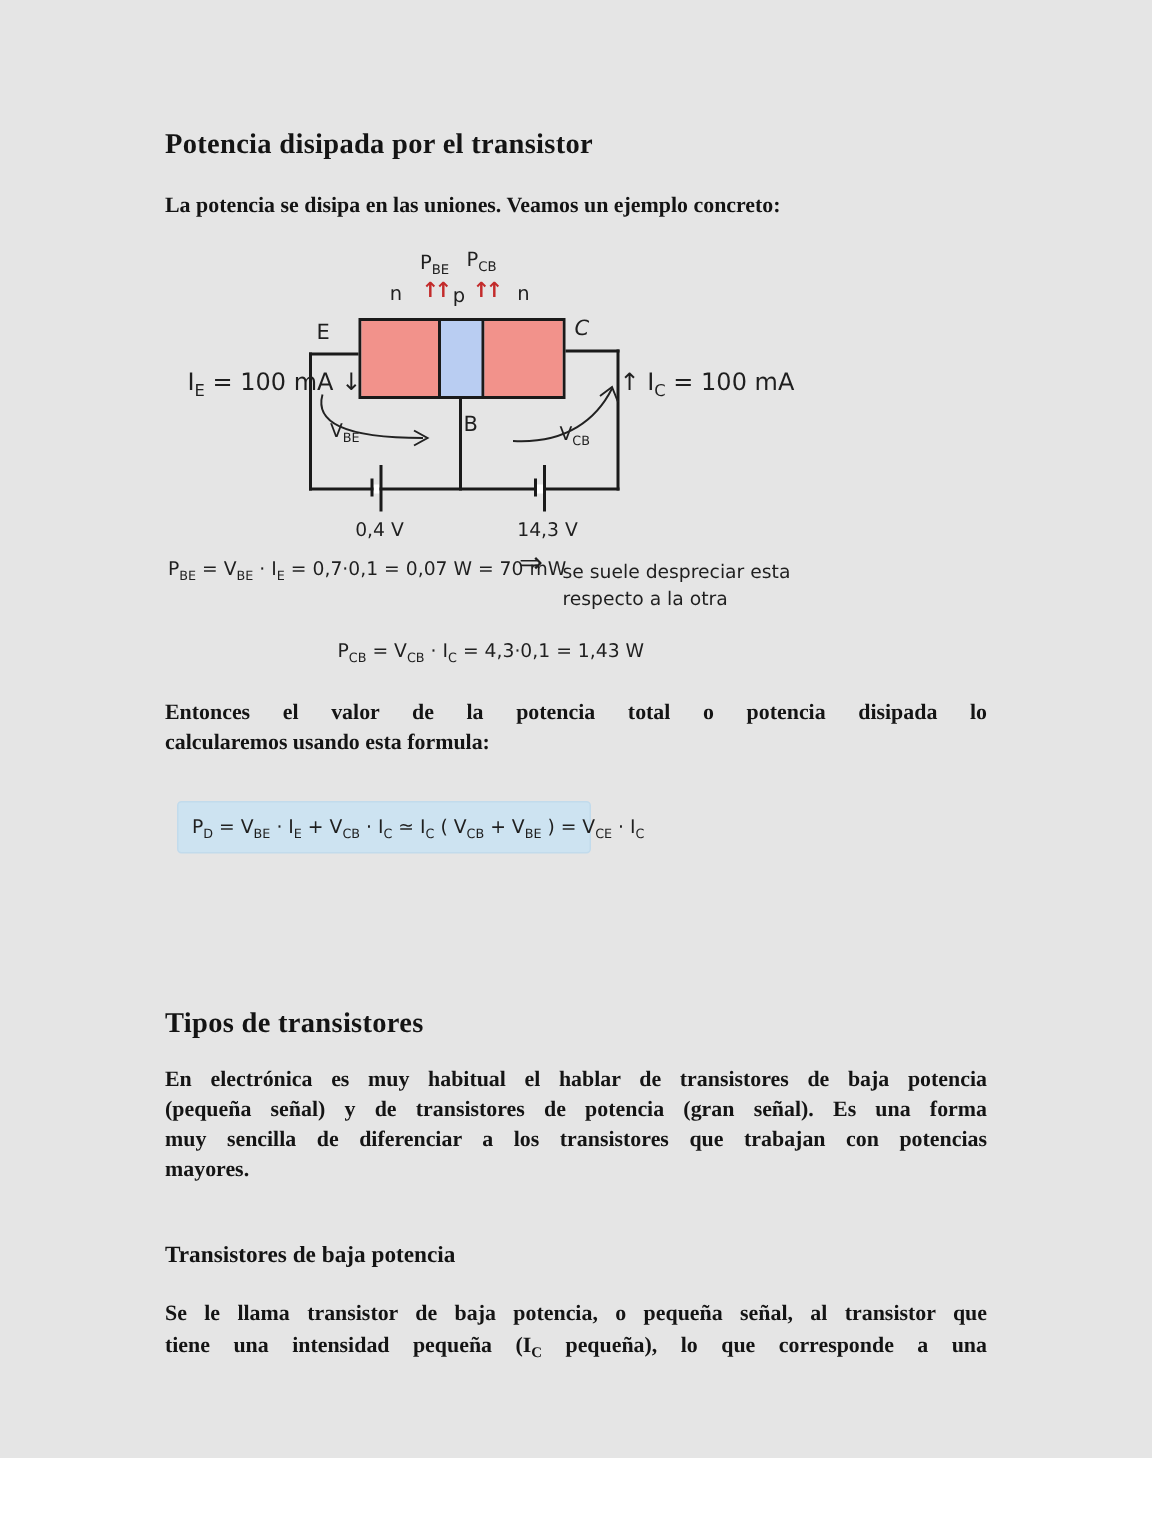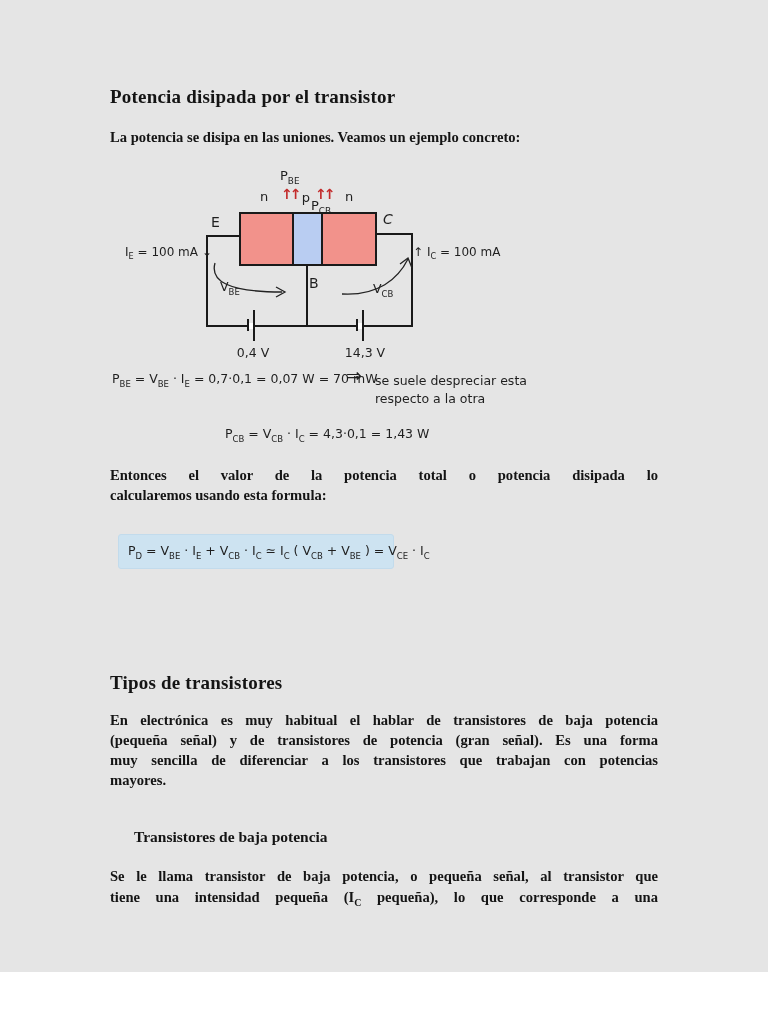--- a/index.html
+++ b/index.html
@@ -1,26 +1,26 @@
 <!DOCTYPE html>
 <html><head>
 <meta charset="utf-8">
 <style>
   html,body{margin:0;padding:0;background:#ffffff;}
   .page{position:relative;width:768px;height:972px;background:#e5e5e5;overflow:hidden;
         font-family:"Liberation Serif",serif;color:#141414;}
   .abs{position:absolute;}
   .h1{position:absolute;font-size:19px;font-weight:bold;letter-spacing:0.2px;}
-  .h3{position:absolute;font-size:15.5px;font-weight:bold;margin-left:24px;}
+  .h3{position:absolute;font-size:15.5px;font-weight:bold;}
   .bodytext{position:absolute;left:110px;width:548px;font-size:14.6px;font-weight:bold;line-height:20px;}
   .jline{text-align:justify;text-align-last:justify;-moz-text-align-last:justify;}
   sub{font-size:68%;line-height:0;}
   .frow{position:absolute;font-family:"DejaVu Sans",sans-serif;font-size:12.5px;color:#1f1f1f;white-space:nowrap;}
   .wire{position:absolute;background:#1a1a1a;}
-  .dlabel{position:absolute;font-family:"DejaVu Sans",sans-serif;font-size:12px;color:#1f1f1f;white-space:nowrap;}
+  .dlabel{position:absolute;font-family:"DejaVu Sans",sans-serif;font-size:16px;color:#1f1f1f;white-space:nowrap;}
   .term{position:absolute;font-family:"DejaVu Sans",sans-serif;font-size:14px;color:#1f1f1f;}
   .heat{position:absolute;color:#c32b2b;font-family:"DejaVu Sans",sans-serif;font-size:14px;
         font-weight:bold;letter-spacing:-3px;}
   .regionlbl{position:absolute;font-family:"DejaVu Sans",sans-serif;font-size:13px;color:#1f1f1f;
         width:16px;text-align:center;}
   .batlbl{position:absolute;font-family:"DejaVu Sans",sans-serif;font-size:12.5px;color:#1f1f1f;
         width:70px;text-align:center;}
   .fbox{position:absolute;left:118px;top:534px;width:276px;height:35px;background:#cde3f1;
         border:1px solid #c2dbec;border-radius:3px;box-sizing:border-box;text-align:center;}
   .fbox-inner{padding:8px 0 0 9px;font-family:"DejaVu Sans",sans-serif;font-size:12.5px;color:#1f1f1f;white-space:nowrap;}
@@ -29,21 +29,21 @@
 <body>
 
 <div class="page">
 
   <div class="h1" style="left:110px;top:86px;">Potencia disipada por el transistor</div>
   <div class="bodytext" style="top:127px;">La potencia se disipa en las uniones. Veamos un ejemplo concreto:</div>
 
   <div class="abs" style="left:110px;top:163px;width:420px;height:205px;">
 
     <div class="dlabel" style="left:170px;top:5px;font-size:13px;"><span>P</span><sub>BE</sub></div>
-    <div class="dlabel" style="left:201px;top:3px;font-size:13px;margin-top:32px;"><span>P</span><sub>CB</sub></div>
+    <div class="dlabel" style="left:201px;top:3px;font-size:13px;"><span>P</span><sub>CB</sub></div>
     <div class="heat" style="left:171px;top:23px;">↑↑</div>
     <div class="heat" style="left:205px;top:23px;">↑↑</div>
 
     <div class="regionlbl" style="left:146px;top:26px;">n</div>
     <div class="regionlbl" style="left:188px;top:27px;">p</div>
     <div class="regionlbl" style="left:231px;top:26px;">n</div>
 
     <div class="abs" style="left:129px;top:49px;width:138px;height:54px;border:2px solid #1a1a1a;box-sizing:border-box;display:flex;">
       <div style="width:51px;background:#f2928b;"></div>
       <div style="width:31px;background:#b9cdf2;border-left:2px solid #1a1a1a;border-right:2px solid #1a1a1a;box-sizing:border-box;"></div>

